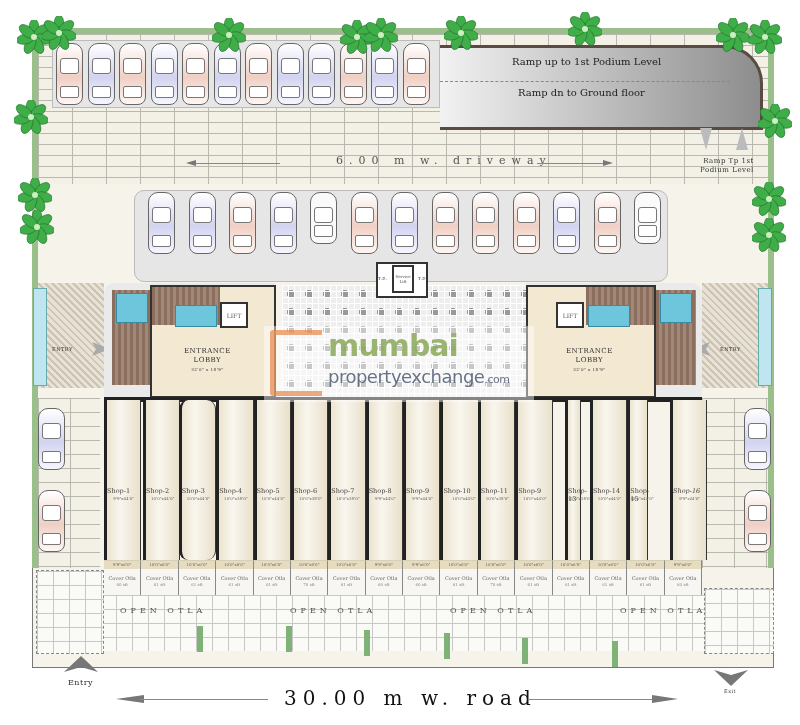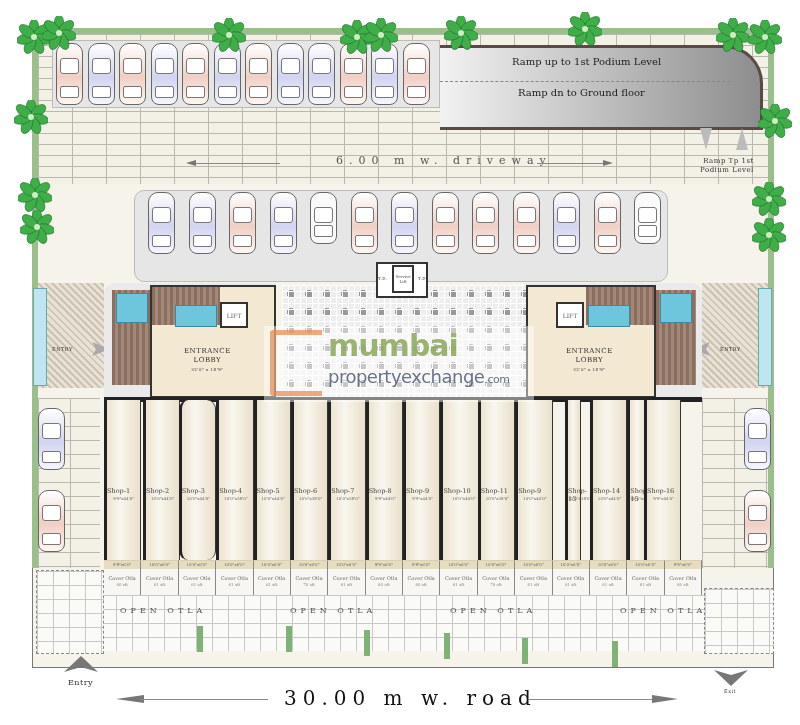--- a/index.html
+++ b/index.html
@@ -214,21 +214,21 @@
       <div class="shop-dim">10'0"x38'0"</div>
     </div>
     <div class="shop" style="left: 589.875px; width: 37.375px;">
       <div class="shop-name">Shop-14</div>
       <div class="shop-dim">10'0"x44'0"</div>
     </div>
     <div class="shop" style="left: 627.25px; width: 21px;">
       <div class="shop-name">Shop-15</div>
       <div class="shop-dim">10'0"x44'0"</div>
     </div>
-    <div class="shop" style="left: 644px; width: 37.375px;">
+    <div class="shop" style="left: 670px; width: 37.375px; font-style: italic;">
       <div class="shop-name">Shop-16</div>
       <div class="shop-dim">9'9"x44'0"</div>
     </div>
   </div>
 <div id="otlas">
     <div class="otla" style="left: 104px; width: 37.375px;">
       <div class="otla-strip">9'9"x6'0"</div>
       <div class="otla-name">Cover Otla</div>
       <div class="otla-area">60 sft</div>
     </div>

